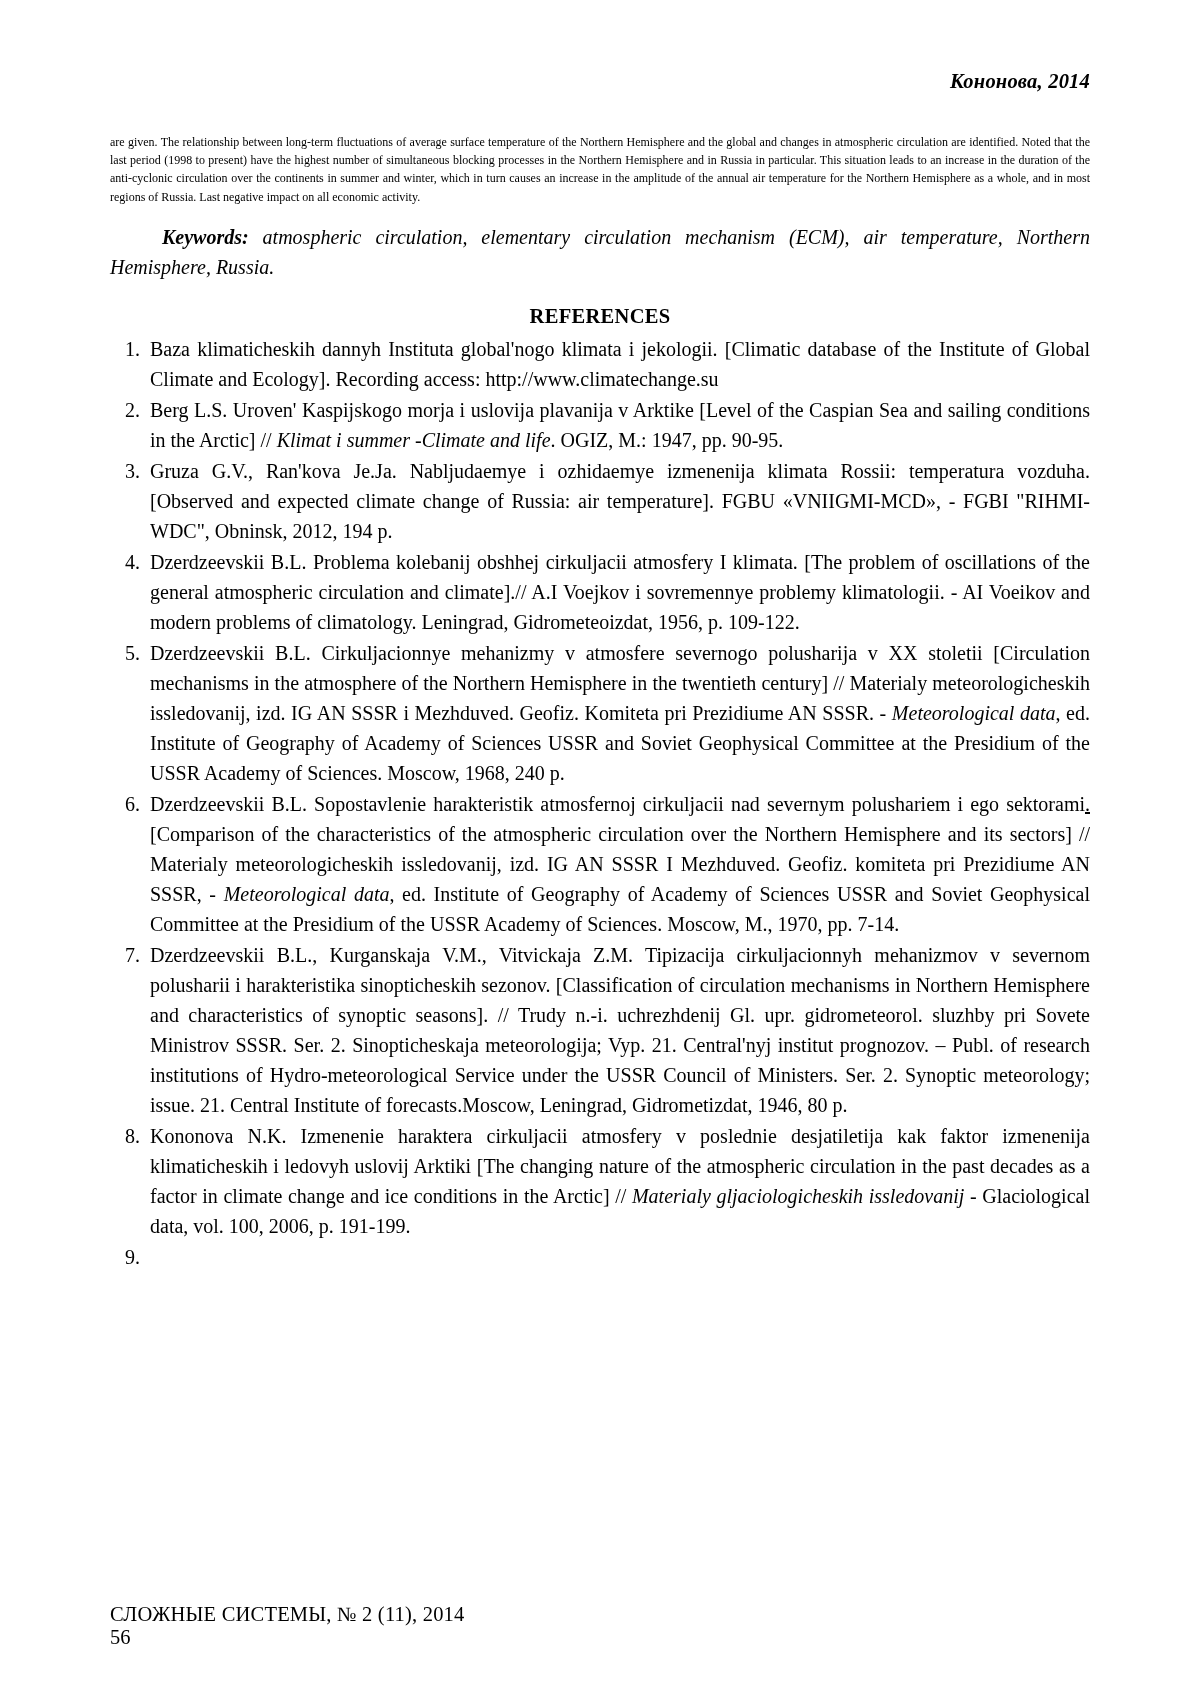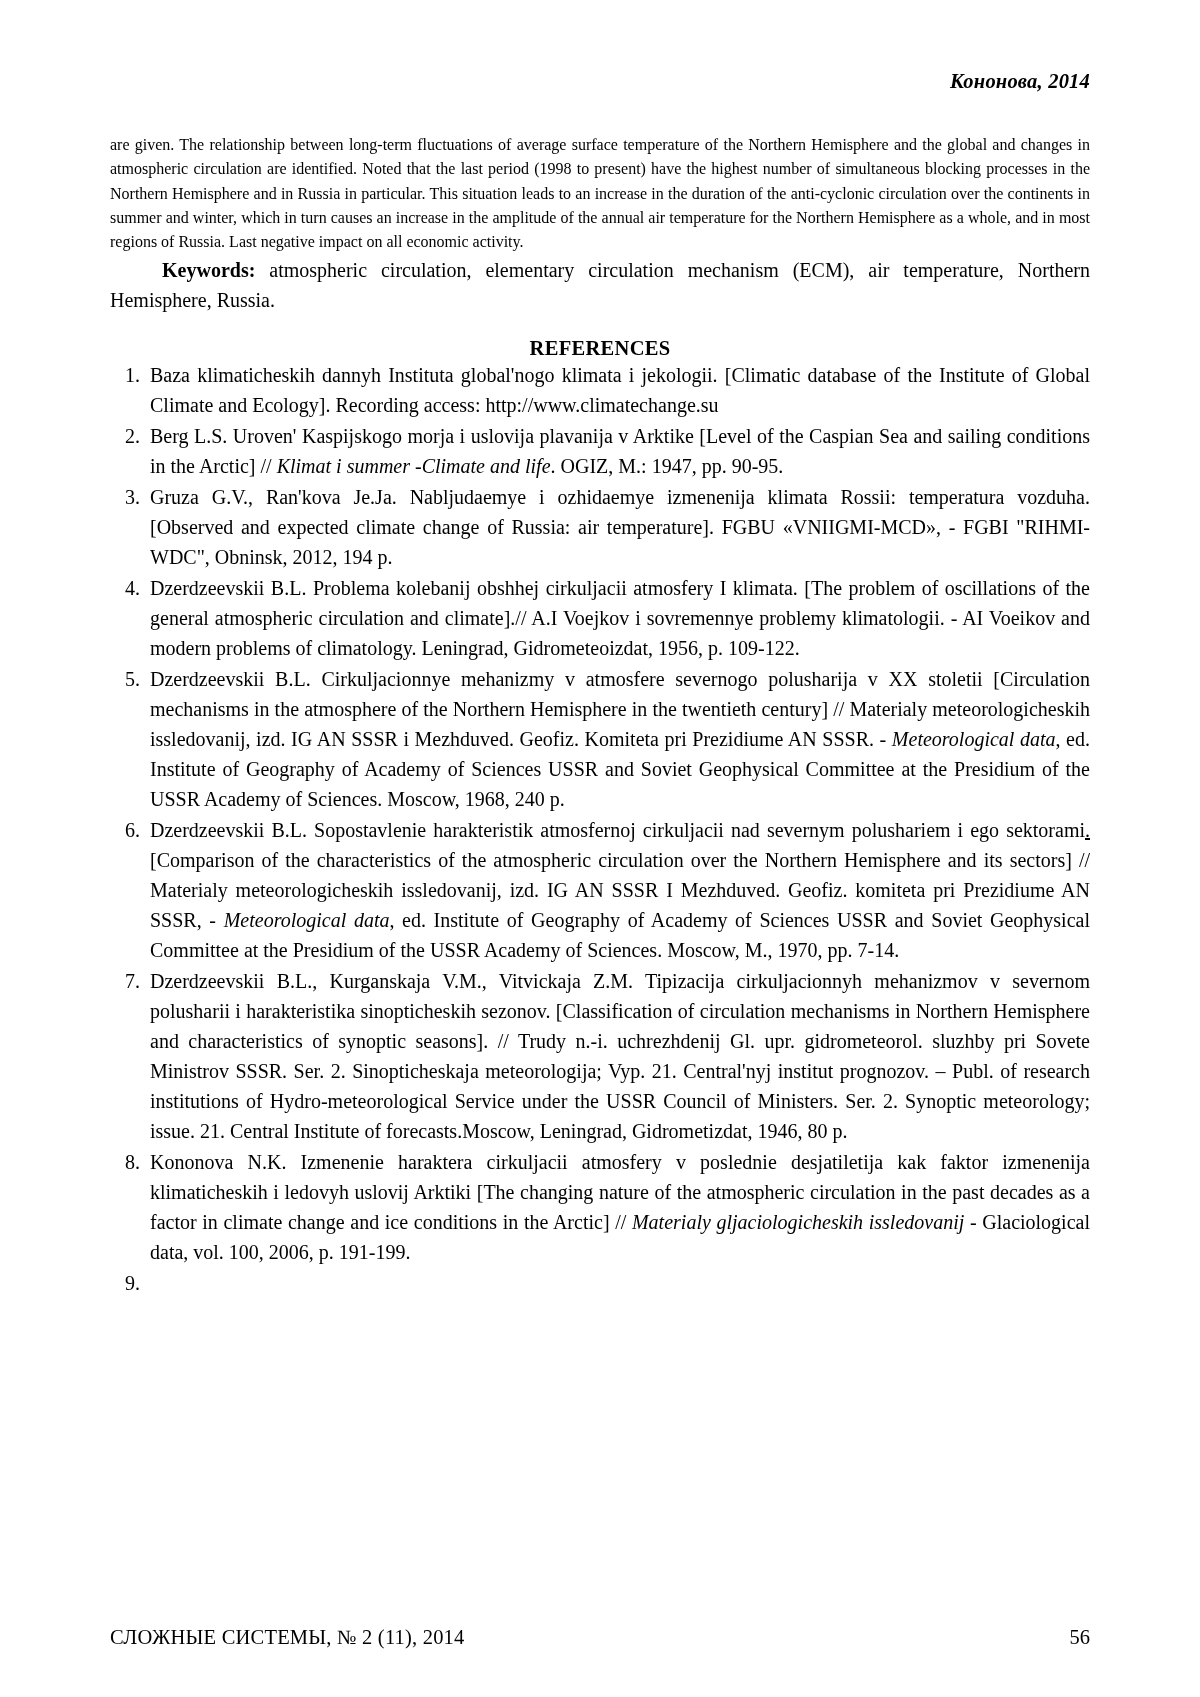--- a/index.html
+++ b/index.html
@@ -26,43 +26,45 @@
     font-weight: bold;
     font-style: italic;
     font-size: 20.5px;
     margin-top: 10px;
     margin-bottom: 40px;
     letter-spacing: 0.2px;
   }
   .abstract-tail {
     text-align: justify;
     text-justify: inter-word;
-    font-size: 16px;
+    font-size: 12px;
     line-height: 1.52;
   }
   .abstract-tail p {
     margin: 0;
     text-indent: 0;
   }
   .keywords {
     text-align: justify;
     text-justify: inter-word;
     font-size: 20px;
     line-height: 1.52;
-    margin-top: 0;
+    margin-top: 16px;
     text-indent: 52px;
+    font-style: italic;
   }
   .keywords .kw-label {
     font-weight: bold;
   }
   .refs-title {
     text-align: center;
     font-weight: bold;
     font-size: 20.5px;
     margin-top: 22px;
+    margin-bottom: 6px;
     letter-spacing: 0.3px;
   }
   ol.refs {
     list-style: none;
     margin: 0;
     padding: 0;
   }
   ol.refs > li {
     position: relative;
     padding-left: 40px;
@@ -83,20 +85,21 @@
   .ul-seg { text-decoration: underline; }
   .footer {
     position: absolute;
     left: 110px;
     right: 110px;
     bottom: 48px;
     display: flex;
     justify-content: space-between;
     align-items: baseline;
     font-size: 20.5px;
+    flex-direction: column;
   }
   .footer .journal {
     letter-spacing: 0.2px;
   }
   .footer .pageno {
     font-size: 20.5px;
   }
 </style>
 </head>
 <body>

